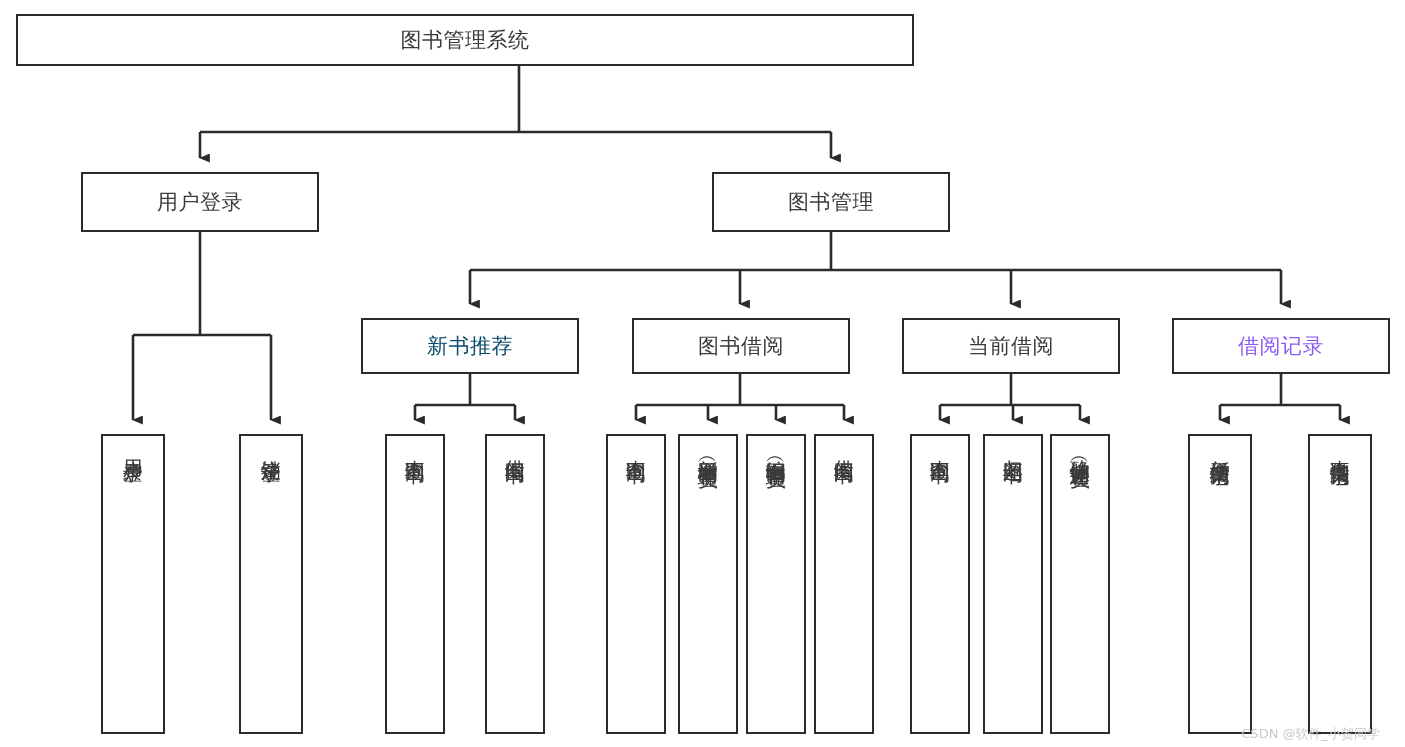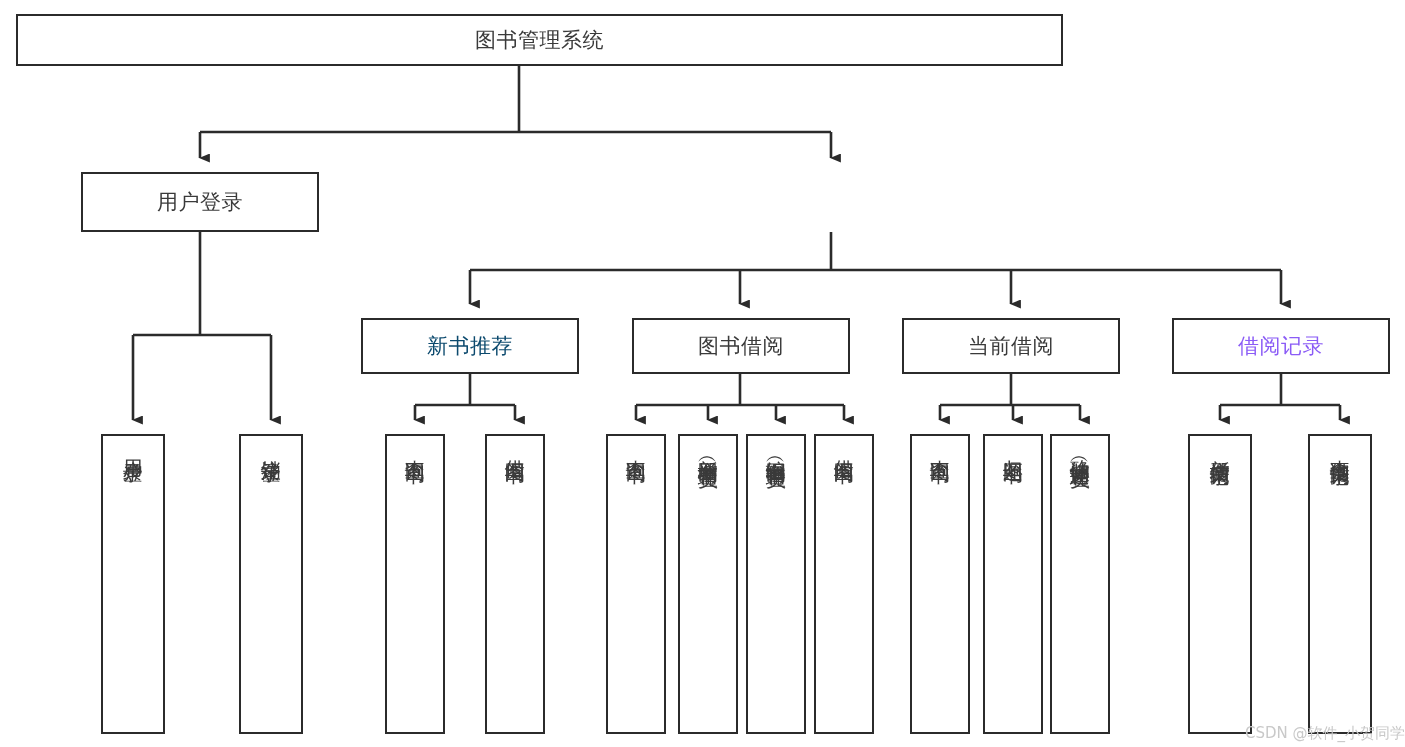--- a/index.html
+++ b/index.html
@@ -52,23 +52,23 @@
   .node.vertical .node-label {
     writing-mode: vertical-rl;
     text-orientation: upright;
     font-size: 20px;
     line-height: 1.42;
     letter-spacing: 1.5px;
     white-space: nowrap;
   }
   .watermark {
     position: absolute;
-    right: 0;
+    right: 25px;
     bottom: 4px;
-    font-size: 15px;
+    font-size: 13px;
     color: #c9c9c9;
     white-space: nowrap;
     z-index: 5;
     font-family: "DejaVu Sans", "Liberation Sans", sans-serif;
   }
 </style>
 </head>
 <body>
 
 <div id="stage">
@@ -116,26 +116,29 @@
       <path d="M 1013 405 L 1013 420" marker-end="url(#arrow)"></path>
       <path d="M 1080 405 L 1080 420" marker-end="url(#arrow)"></path>
 
       <path d="M 1281 374 L 1281 405"></path>
       <path d="M 1220 405 L 1340 405"></path>
       <path d="M 1220 405 L 1220 420" marker-end="url(#arrow)"></path>
       <path d="M 1340 405 L 1340 420" marker-end="url(#arrow)"></path>
     </g>
   </svg>
 
-  <div class="node" style="left: 16px; top: 14px; width: 1047px; height: 52px; border-color: rgb(43, 43, 43); background: rgb(255, 255, 255);">
+  <div class="node" style="left: 16px; top: 14px; width: 898px; height: 52px; border-color: rgb(43, 43, 43); background: rgb(255, 255, 255);">
     <span class="node-label" style="color: rgb(58, 58, 58);">图书管理系统</span>
   </div>
 
   <div class="node" style="left: 81px; top: 172px; width: 238px; height: 60px; border-color: rgb(43, 43, 43); background: rgb(255, 255, 255);">
     <span class="node-label" style="color: rgb(58, 58, 58);">用户登录</span>
+  </div>
+  <div class="node" style="left: 712px; top: 172px; width: 238px; height: 60px; border-color: rgb(43, 43, 43); background: rgb(255, 255, 255);">
+    <span class="node-label" style="color: rgb(58, 58, 58);">图书管理</span>
   </div>
 
   <div class="node" style="left: 361px; top: 318px; width: 218px; height: 56px; border-color: rgb(43, 43, 43); background: rgb(255, 255, 255);">
     <span class="node-label" style="color: #0c4a6e;">新书推荐</span>
   </div>
   <div class="node" style="left: 632px; top: 318px; width: 218px; height: 56px; border-color: rgb(43, 43, 43); background: rgb(255, 255, 255);">
     <span class="node-label" style="color: rgb(58, 58, 58);">图书借阅</span>
   </div>
   <div class="node" style="left: 902px; top: 318px; width: 218px; height: 56px; border-color: rgb(43, 43, 43); background: rgb(255, 255, 255);">
     <span class="node-label" style="color: rgb(58, 58, 58);">当前借阅</span>

